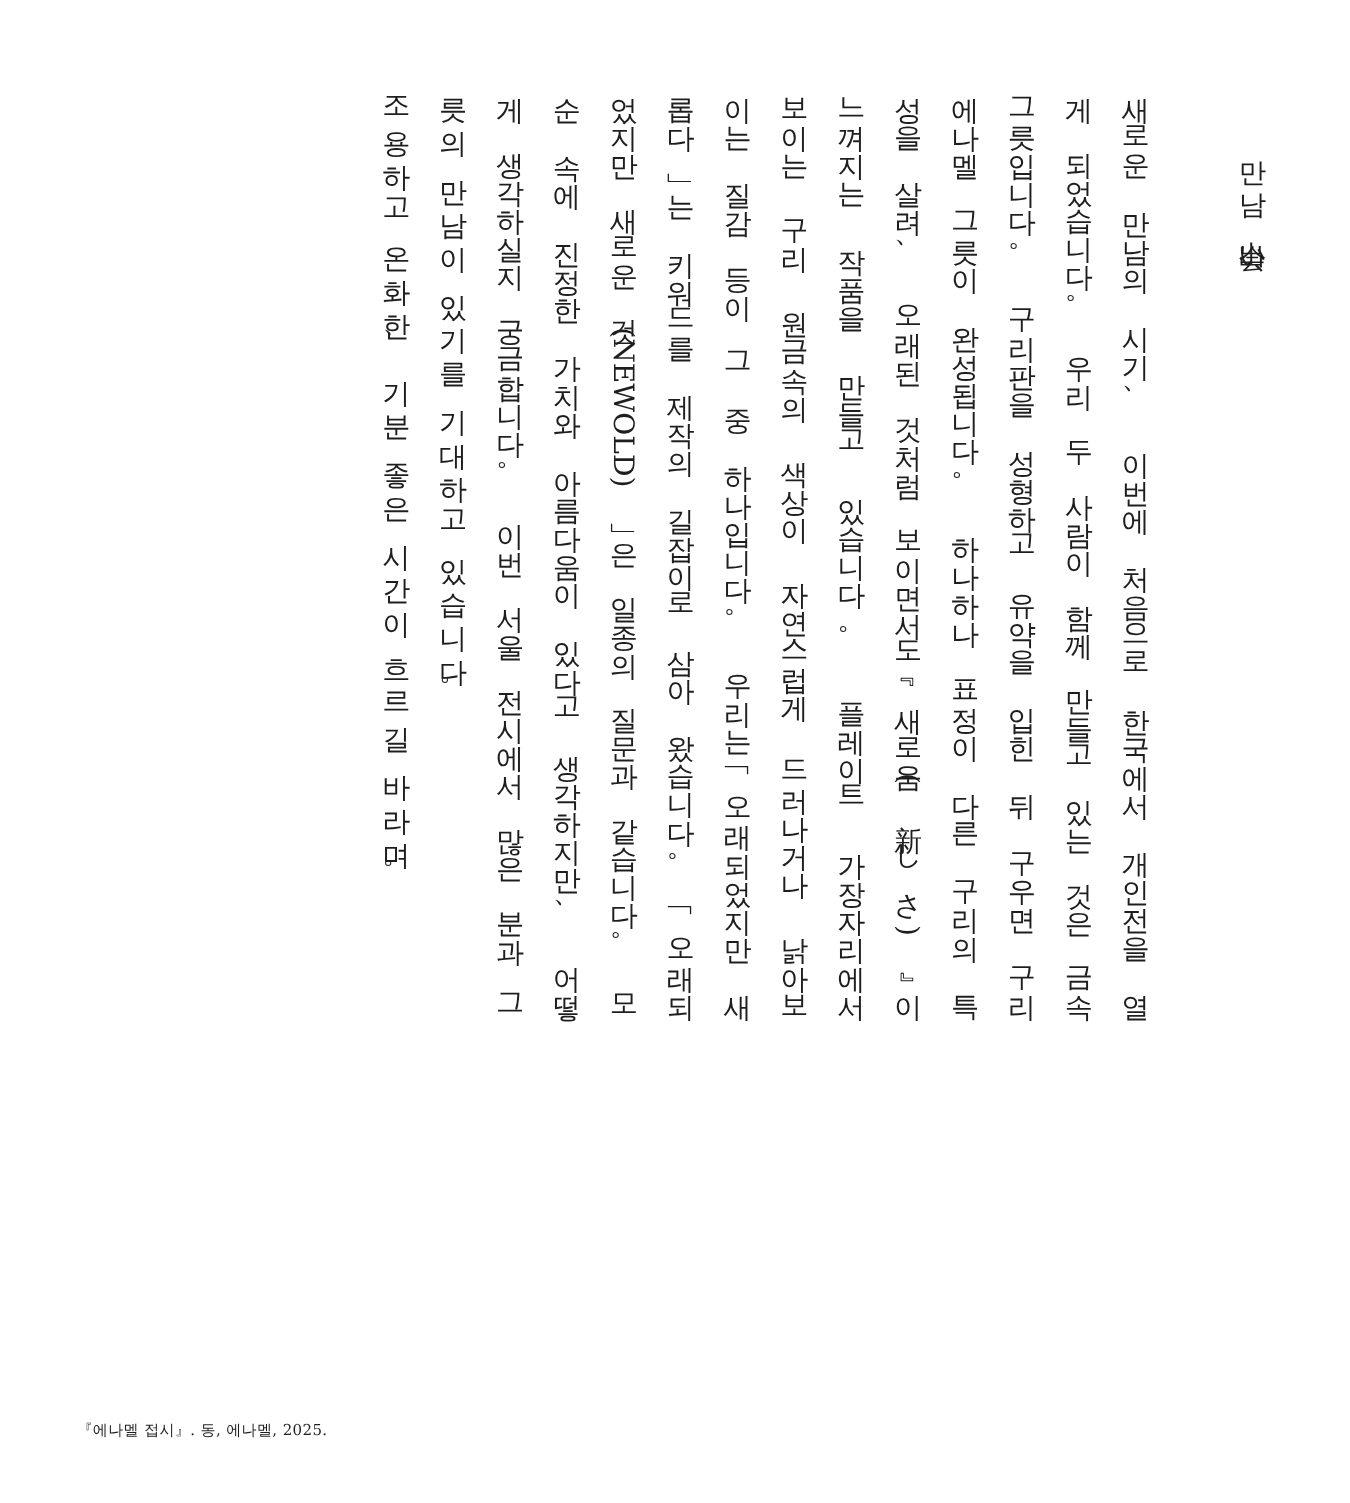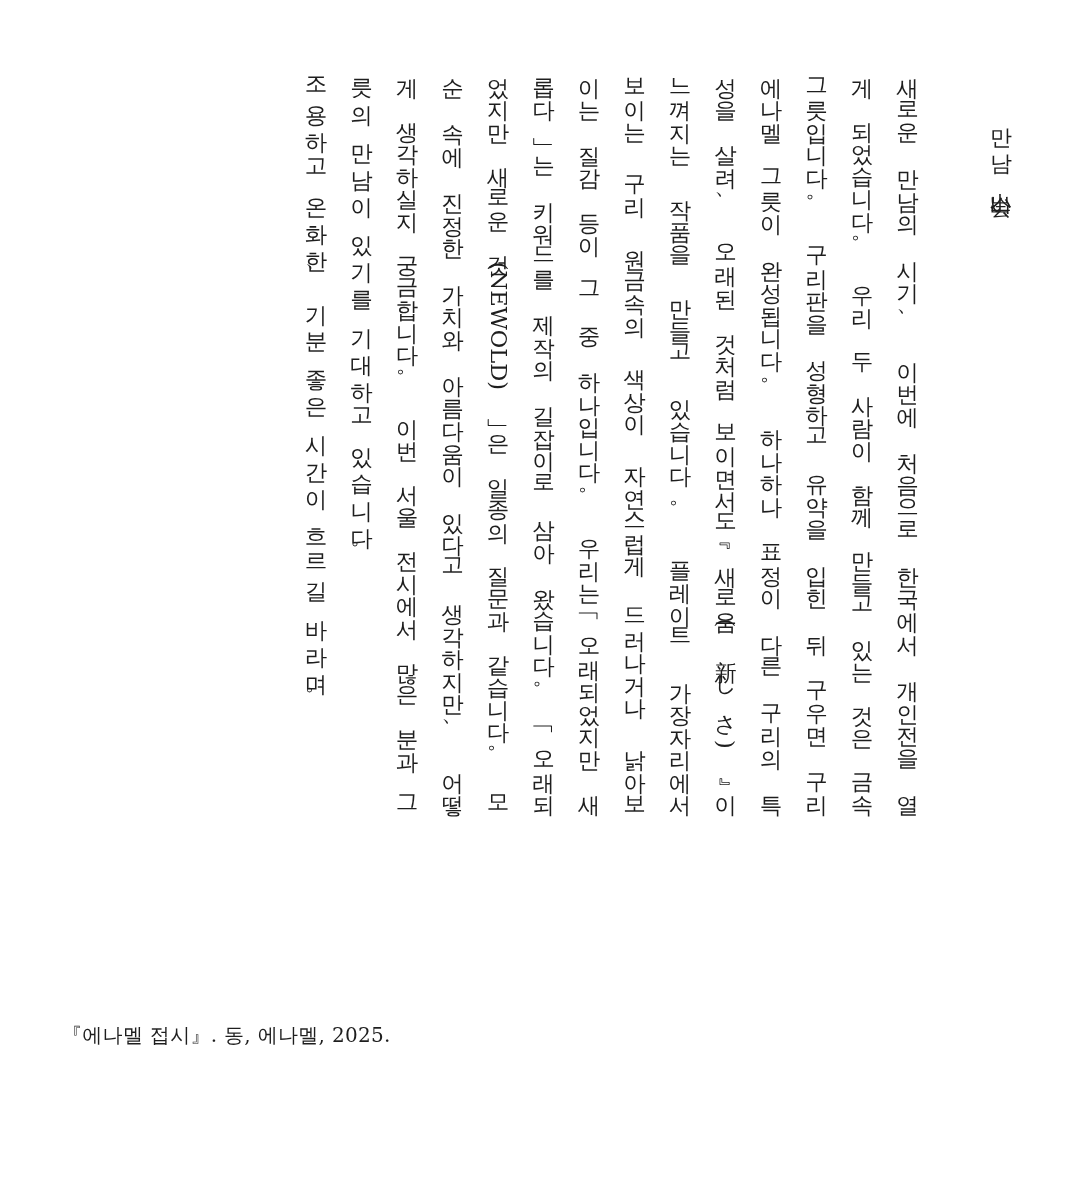--- a/index.html
+++ b/index.html
@@ -47,23 +47,23 @@
       text-align-last: justify;
       text-justify: inter-character;
       letter-spacing: 0px;
     }
     .col.short {
       text-align-last: start;
       letter-spacing: 4.4px;
     }
     .citation {
       position: absolute;
-      top: 1020px;
+      top: 1129px;
       left: 62px;
-      font-size: 20px;
+      font-size: 12px;
       line-height: 30px;
       white-space: nowrap;
       letter-spacing: 0.3px;
     }
   </style>
 </head>
 <body>
 
 <div class="title">만남 出会い</div>
 

